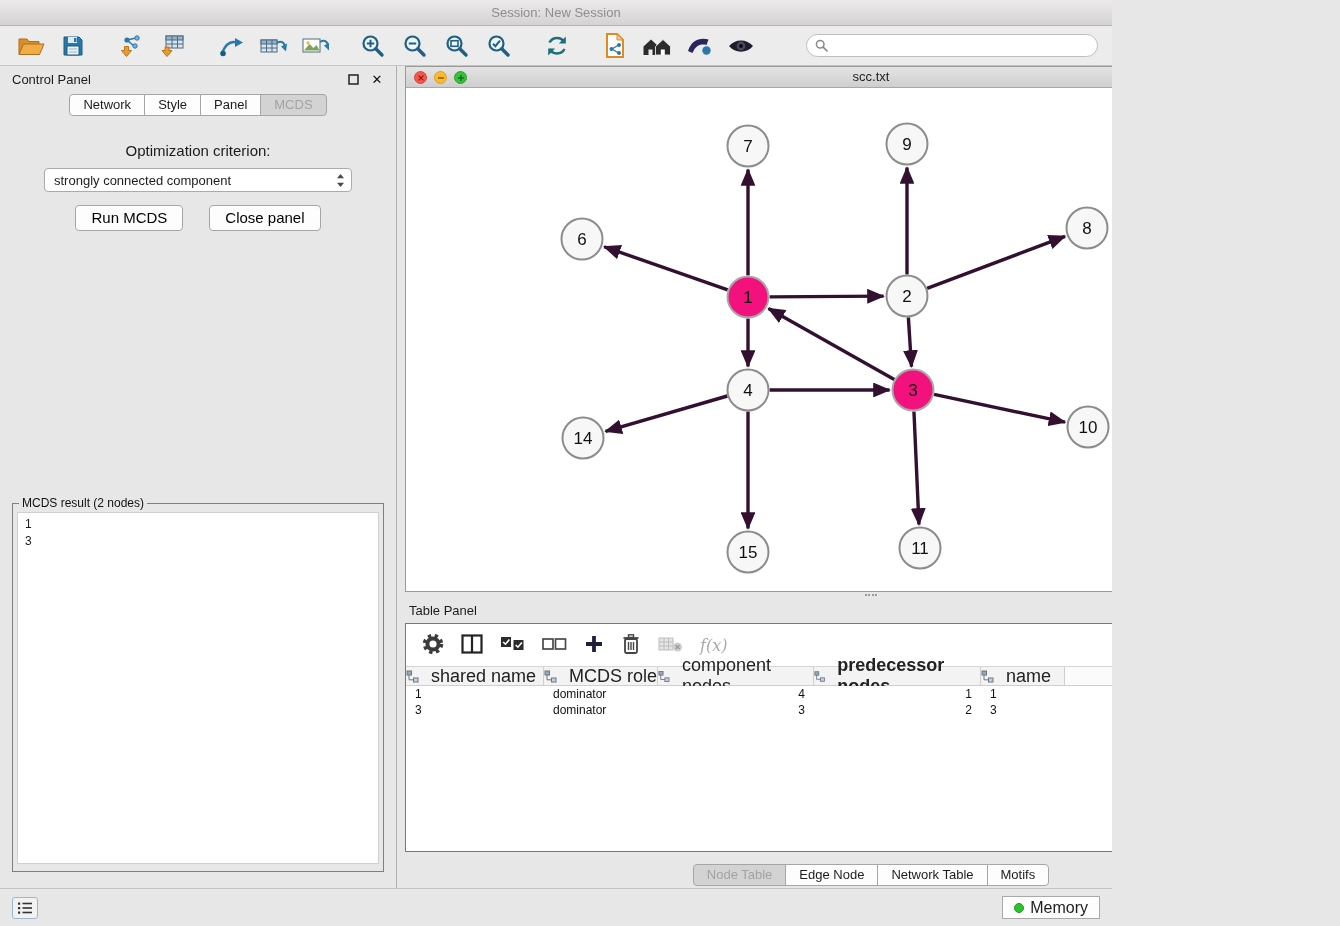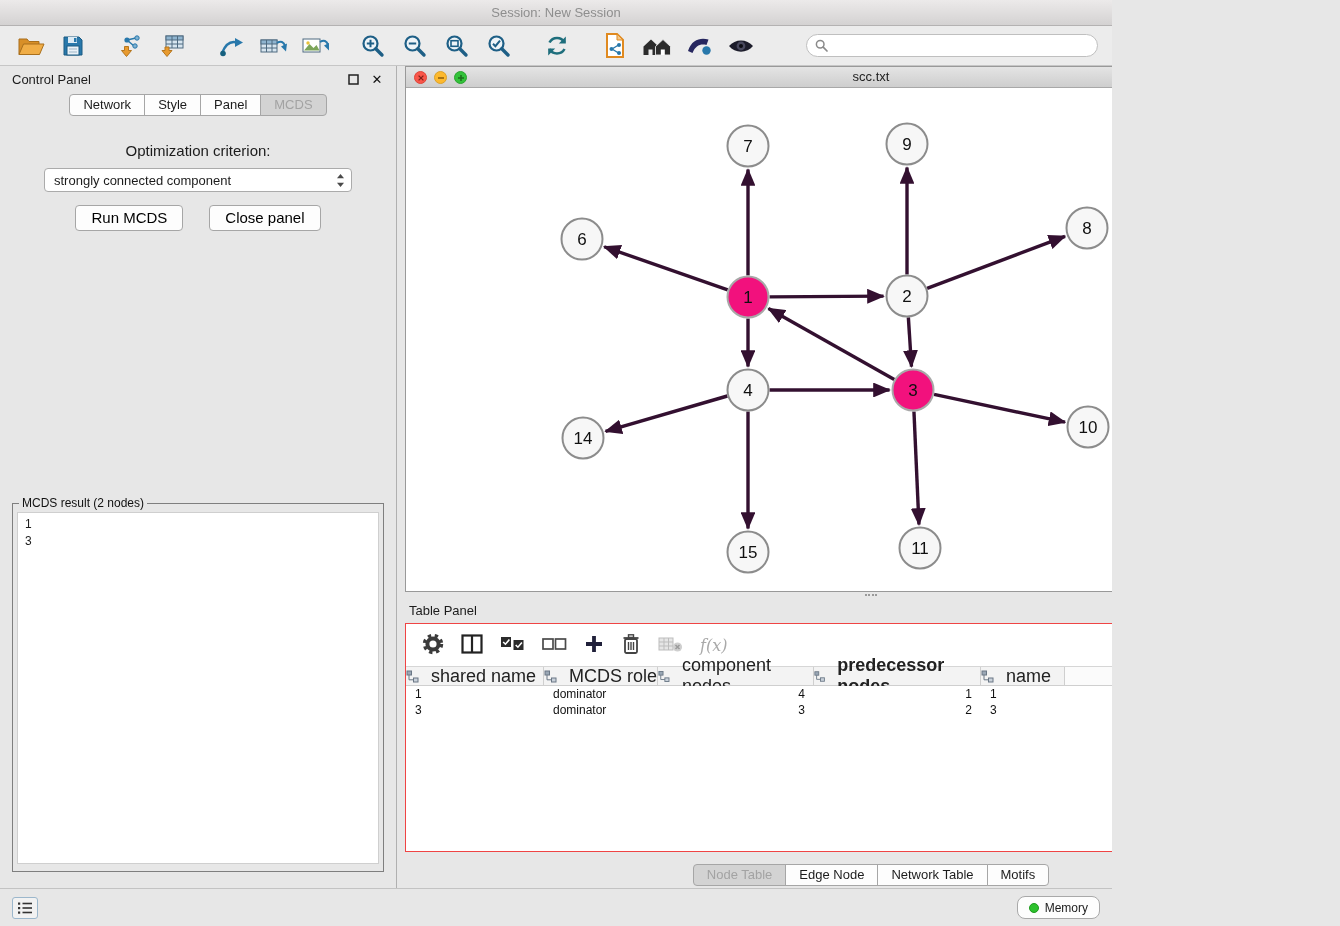--- a/index.html
+++ b/index.html
@@ -69,21 +69,21 @@
   .th-filler { flex:1; background:#fbfbfb; }
   .tbody { flex:1; background:#fff; overflow:hidden; }
   .tr { display:flex; height:16px; align-items:center; }
   .td { font-size:12px; padding:0 9px; color:#111; }
 
   .table-tabs { margin-top:12px; display:flex; justify-content:center; }
 
   
   .statusbar { flex:0 0 38px; height:38px; background:#e7e7e7; border-top:1px solid #c3c3c3; display:flex; align-items:center; justify-content:space-between; padding:0 12px; }
   .list-btn { width:26px; height:22px; border:1px solid #9cb7cc; border-radius:3px; background:#f2f2f2; display:flex; align-items:center; justify-content:center; }
-  .memory-btn { height:23px; border:1px solid #a9a9a9; border-radius:8px; background:#fdfdfd; display:flex; align-items:center; gap:6px; padding:0 11px; font-size:12px; }
+  .memory-btn { height:23px; border:1px solid #a9a9a9; border-radius:0; background:#fdfdfd; display:flex; align-items:center; gap:6px; padding:0 11px; font-size:16px; }
   .mem-dot { width:10px; height:10px; border-radius:50%; background:#2dc12d; border:1px solid #1f9a1f; }
 </style>
 </head>
 <body>
 
 <div class="app">
 
   <div class="titlebar">
     <span>Session: New Session</span>
   </div>

